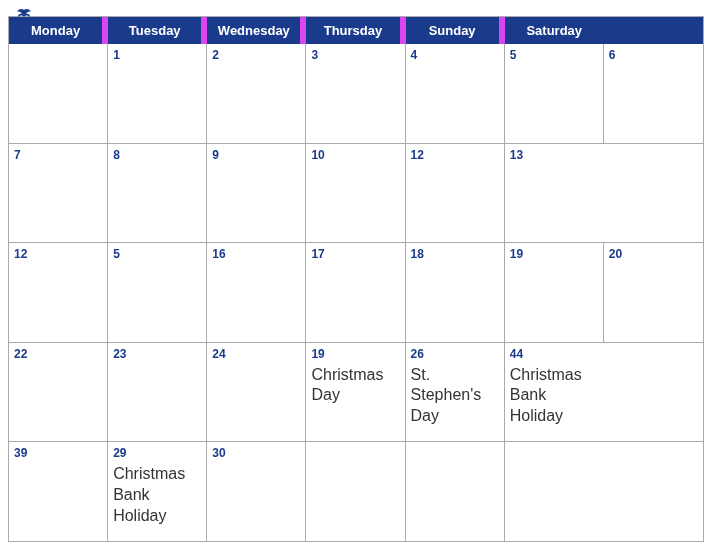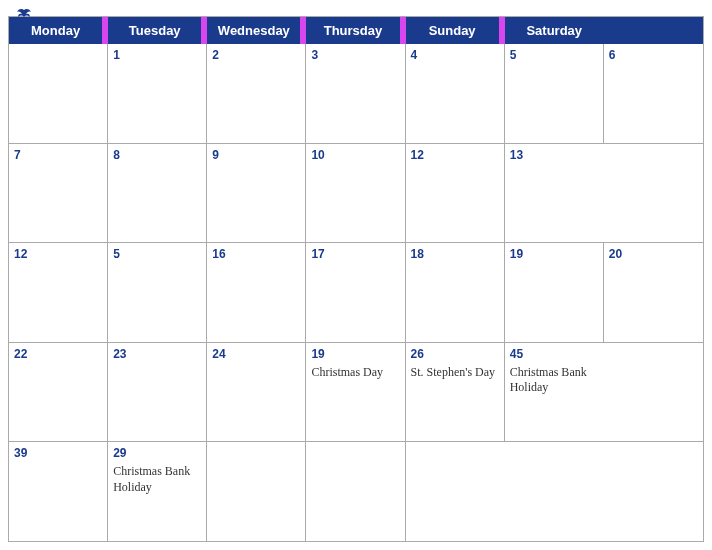--- a/index.html
+++ b/index.html
@@ -104,25 +104,24 @@
       min-height: 72px;
     }
     .cal-cell:last-child { border-right: none; }
     .day-number {
       font-size: 12px;
       font-weight: bold;
       color: #1a3a8c;
       line-height: 1.4;
     }
     .day-event {
-      font-size: 12px;
+      font-size: 16px;
       color: #333;
       line-height: 1.3;
       margin-top: 2px;
-      font-family: Liberation Serif, serif;
     }
   </style>
 </head>
 <body>
 
 <div class="page">
   <div class="header">
     <div class="logo">
       <span class="logo-text-general"></span>
       <span class="logo-text-blue">
@@ -222,31 +221,34 @@
           </div>
           <div class="cal-cell">
             <span class="day-number">19</span>
             <span class="day-event">Christmas Day</span>
           </div>
           <div class="cal-cell">
             <span class="day-number">26</span>
             <span class="day-event">St. Stephen's Day</span>
           </div>
           <div class="cal-cell">
-            <span class="day-number">45</span>
+            <span class="day-number">44</span>
             <span class="day-event">Christmas Bank Holiday</span>
           </div>
         </div>
         <div class="cal-week">
           <div class="cal-cell">
             <span class="day-number">39</span>
           </div>
           <div class="cal-cell">
             <span class="day-number">29</span>
             <span class="day-event">Christmas Bank Holiday</span>
+          </div>
+          <div class="cal-cell">
+            <span class="day-number">30</span>
           </div>
           <div class="cal-cell"></div>
           <div class="cal-cell"></div>
           <div class="cal-cell"></div>
         </div>
       </div>
   </div>
 </div>
 
 </body></html>

